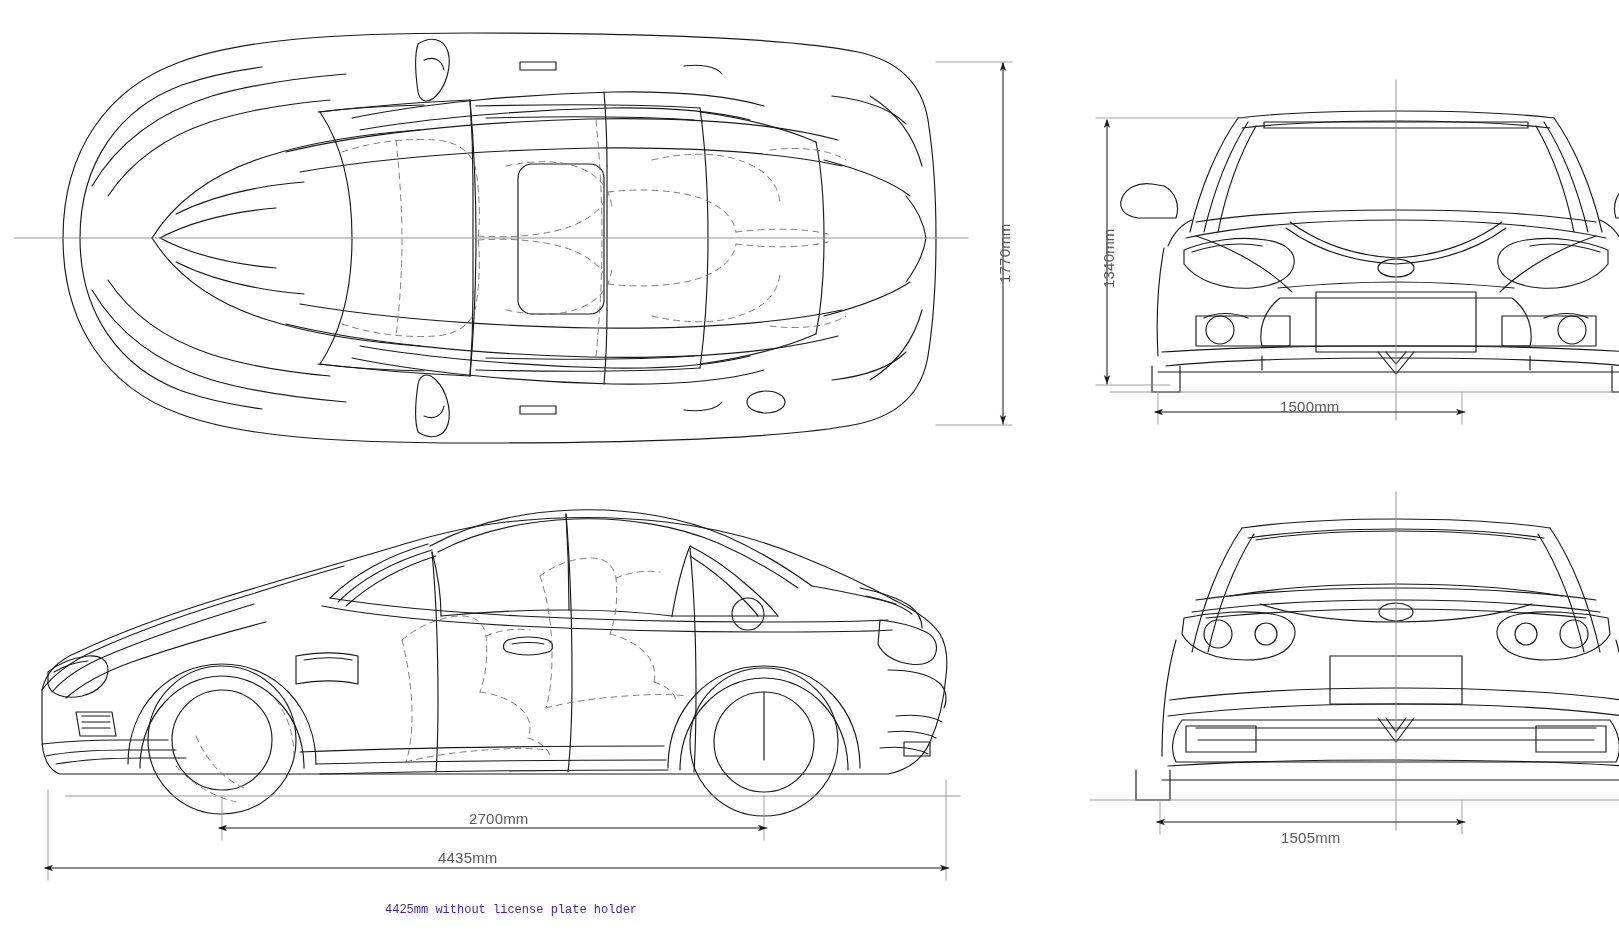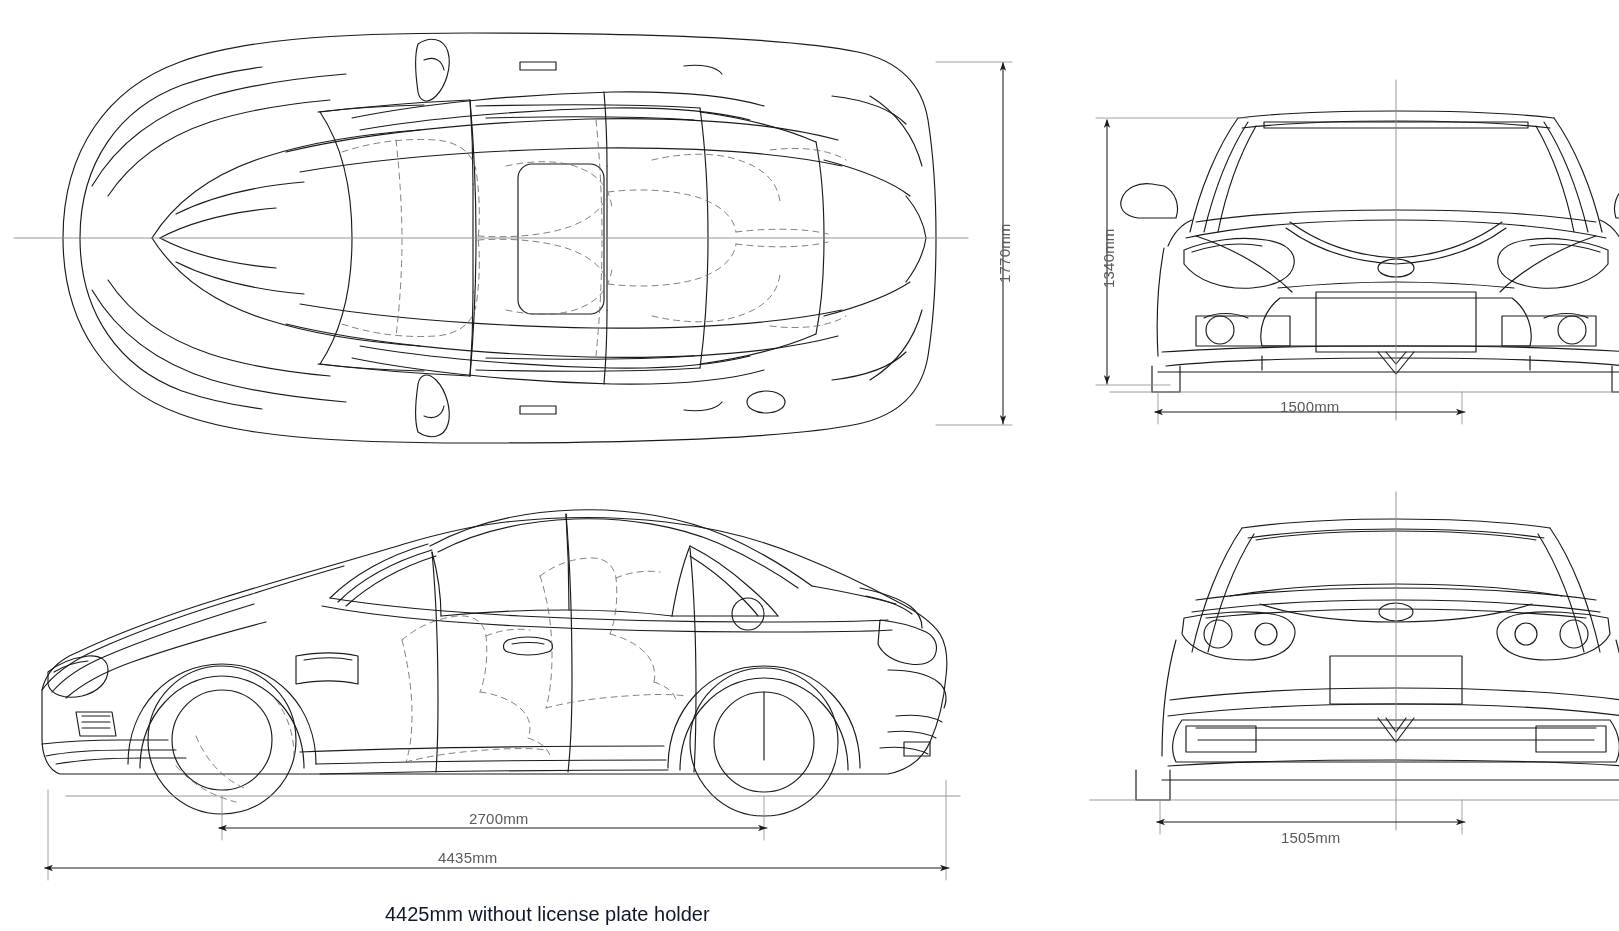--- a/index.html
+++ b/index.html
@@ -39,23 +39,23 @@
     white-space: nowrap;
     letter-spacing: 0.2px;
     user-select: none;
   }
   .dim-label.vertical {
     transform-origin: 0 0;
     transform: rotate(-90deg);
   }
   .note-label {
     position: absolute;
-    font-family: Liberation Sans, sans-serif;
-    font-size: 20px;
-    color: #0f172a;
+    font-family: Liberation Mono, monospace;
+    font-size: 12px;
+    color: #4c1d95;
     white-space: nowrap;
   }
 </style>
 </head>
 <body>
 
 <div id="blueprint-root">
 
   <svg class="sheet" viewBox="0 0 1619 931" xmlns="http://www.w3.org/2000/svg">
     <defs>

